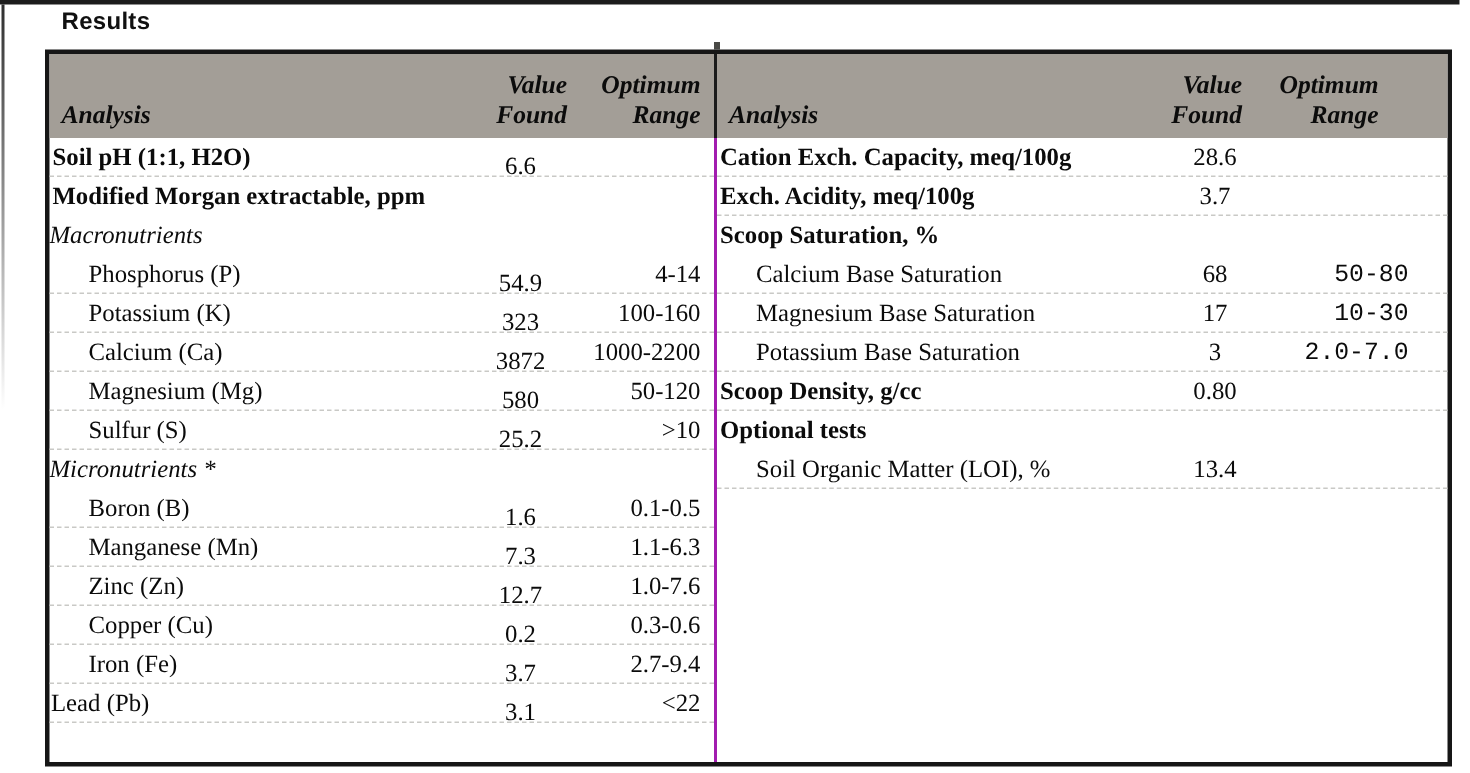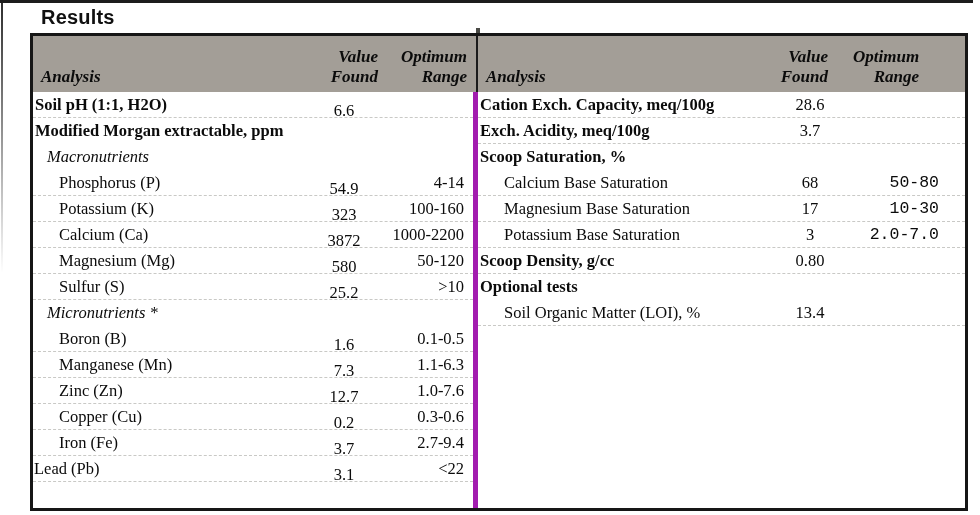--- a/index.html
+++ b/index.html
@@ -6,48 +6,48 @@
   .page{
     position:relative;width:980px;height:515px;background:#fff;overflow:hidden;
     font-family:"Liberation Serif",serif;color:#0b0b0b;
   }
   .topline{position:absolute;left:0;top:0;width:973px;height:3px;background:#1c1c1c;}
   .leftline{position:absolute;left:1px;top:3px;width:2px;height:270px;
     background:linear-gradient(#2e2e2e,rgba(46,46,46,0));}
   .divider-tick{position:absolute;left:476px;top:28px;width:4px;height:6px;background:#4a4a46;}
   .title{
     position:absolute;left:41px;top:6px;
-    font-family:"Liberation Sans",sans-serif;font-weight:bold;font-size:20px;color:#101010;
+    font-family:"Liberation Sans",sans-serif;font-weight:bold;font-size:16px;color:#101010;
     letter-spacing:.2px;
   }
   .tbl{
     position:absolute;left:30px;top:33px;width:938px;height:478px;
     border:3px solid #161616;box-sizing:border-box;background:#fff;
   }
   .hdr{display:flex;height:56px;background:#a39e97;}
   .hhalf{display:flex;align-items:flex-end;box-sizing:border-box;padding-bottom:5px;
     font-weight:bold;font-style:italic;font-size:17px;}
   .hhalf-l{width:445px;border-right:2px solid #1b1b1b;}
   .hhalf-r{flex:1;}
   .h-label{flex:1;padding-left:8px;margin-top:38px;}
   .h-2line{text-align:right;line-height:20px;white-space:nowrap;box-sizing:border-box;}
   .hhalf-l .h-val{width:66px;padding-right:2px;}
   .hhalf-l .h-rng{width:96px;padding-right:9px;}
   .hhalf-r .h-val{width:86px;padding-right:25px;}
   .hhalf-r .h-rng{width:112px;padding-right:46px;}
   .tbody{display:flex;height:416px;}
   .bhalf{box-sizing:border-box;}
-  .bhalf-l{width:445px;border-right:5px solid #a21caf;height:416px;}
+  .bhalf-l{width:445px;border-right:2px solid #a21caf;height:416px;}
   .bhalf-r{flex:1;}
   .row{display:flex;height:26px;align-items:center;box-sizing:border-box;font-size:16.5px;}
   .row.sep{border-bottom:1px dashed #c9c9c6;}
   .c-label{flex:1;white-space:nowrap;overflow:hidden;}
   .row.bold .c-label{font-weight:bold;padding-left:2px;}
   .row.plain .c-label{padding-left:1px;}
-  .row.italic1 .c-label{font-style:italic;padding-left:14px;}
+  .row.italic1 .c-label{font-style:italic;}
   .row.sub2 .c-label{padding-left:26px;}
   .c-val{text-align:center;white-space:nowrap;box-sizing:border-box;}
   .c-rng{text-align:right;white-space:nowrap;box-sizing:border-box;}
   .bhalf-l .c-val{width:66px;margin-top:12px;}
   .bhalf-l .c-rng{width:96px;padding-right:9px;}
   .bhalf-r .c-val{width:86px;}
   .bhalf-r .c-rng{width:112px;padding-right:26px;font-family:Liberation Mono, monospace;}
 </style>
 </head>
 <body>

